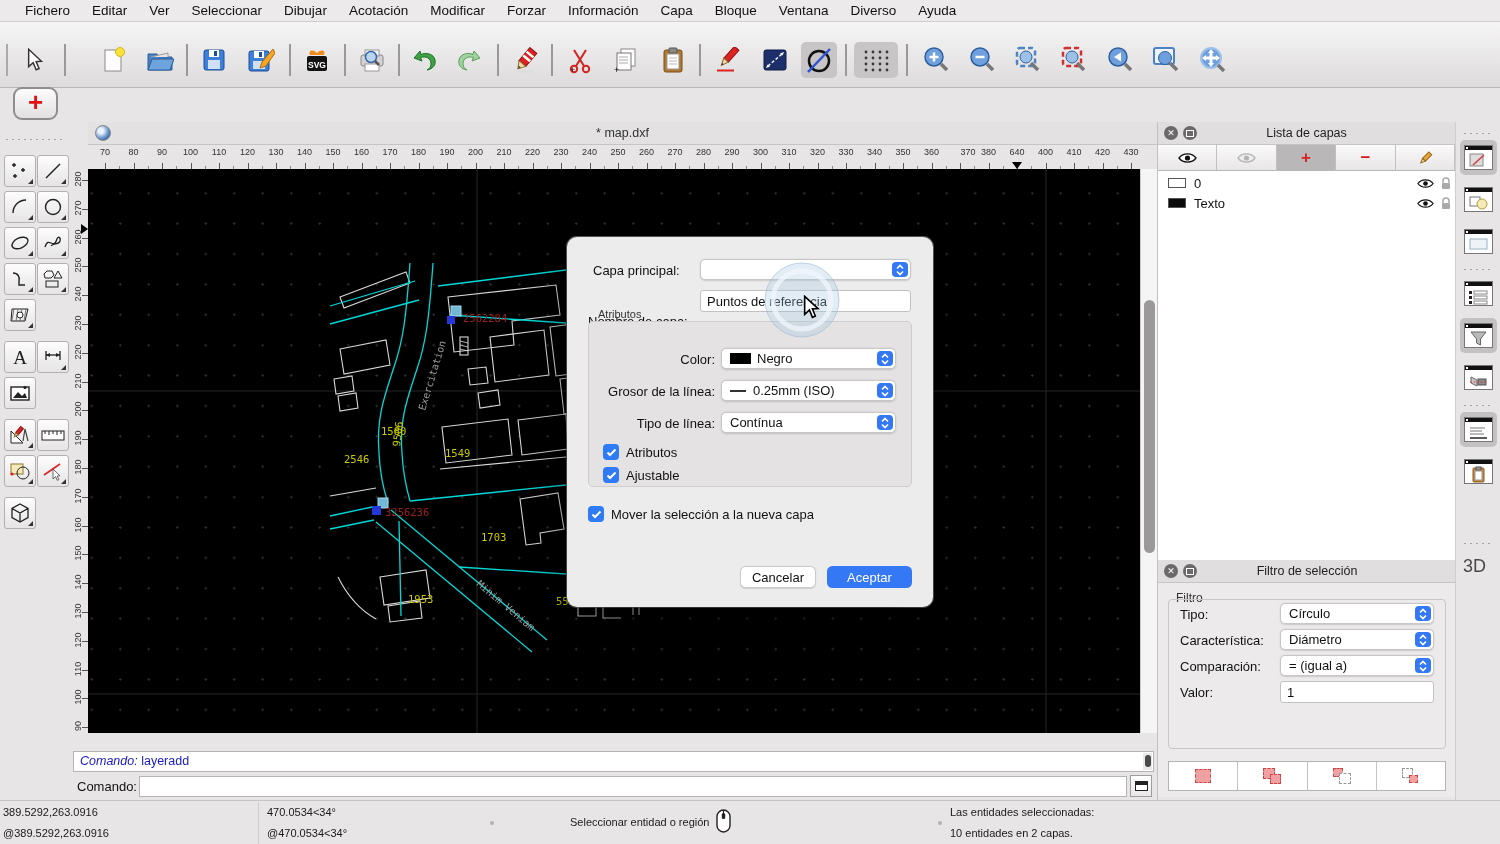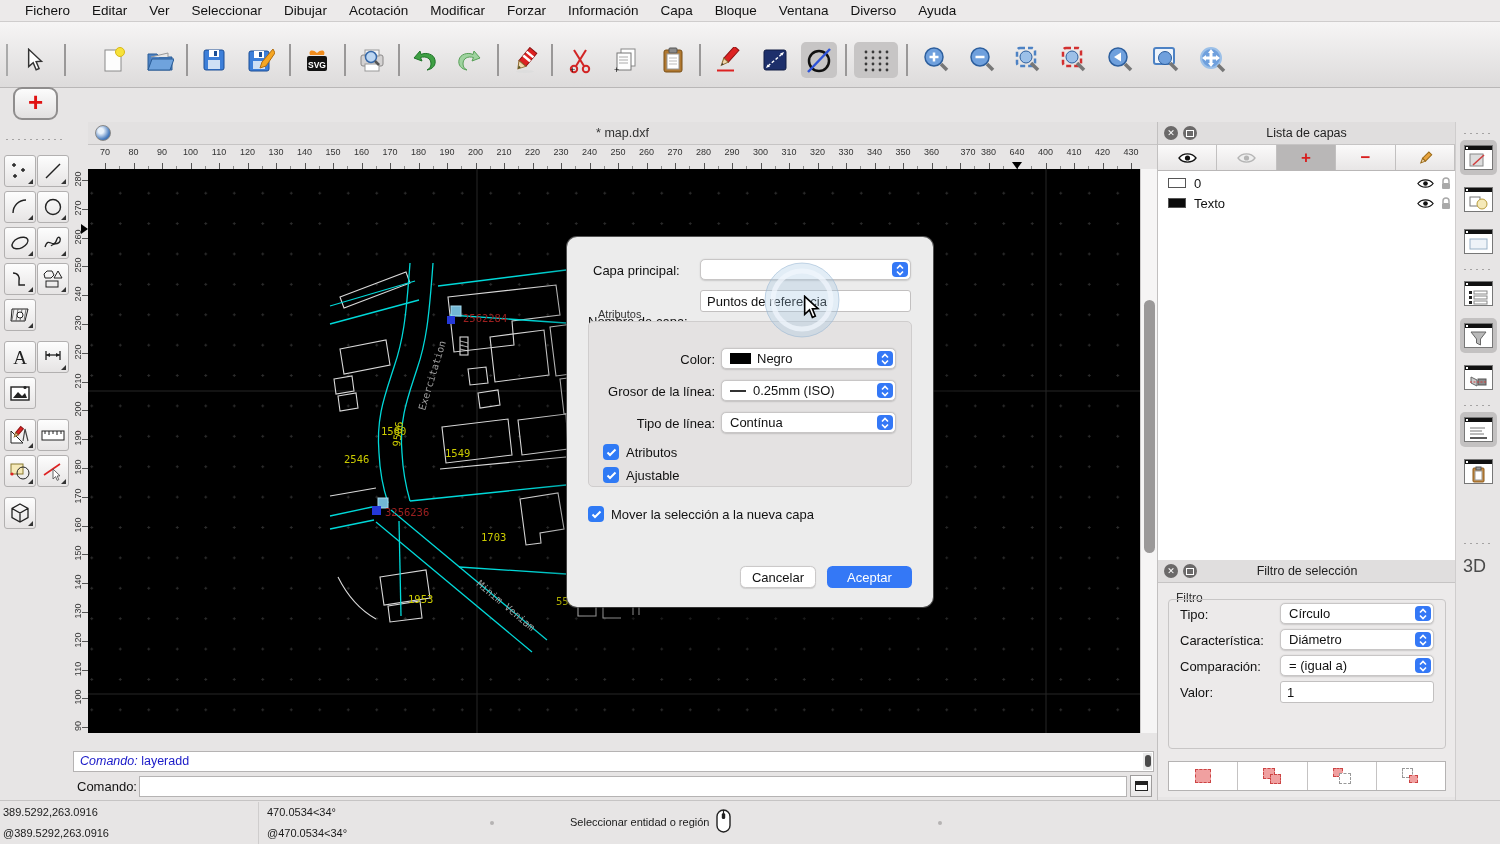--- a/index.html
+++ b/index.html
@@ -1085,13 +1085,17 @@
     <div>@470.0534&lt;34°</div>
   </div>
   <div class="sb-dot" style="left:490px"></div>
   <div id="sb-hint">Seleccionar entidad o región</div>
   <svg width="15" height="24" viewBox="0 0 15 24" style="position:absolute; left:716px; top:8px;">
     <rect x="1" y="1" width="13" height="22" rx="6.5" fill="#fff" stroke="#222" stroke-width="1.4"></rect>
     <line x1="7.5" y1="1" x2="7.5" y2="10" stroke="#222" stroke-width="1.2"></line>
     <rect x="5.8" y="4" width="3.4" height="6" rx="1.6" fill="#222"></rect>
   </svg>
   <div class="sb-dot" style="left:938px"></div>
+  <div id="sb-sel" class="sb-2line">
+    <div>Las entidades seleccionadas:</div>
+    <div>10 entidades en 2 capas.</div>
+  </div>
 </div>
 
 </body></html>

